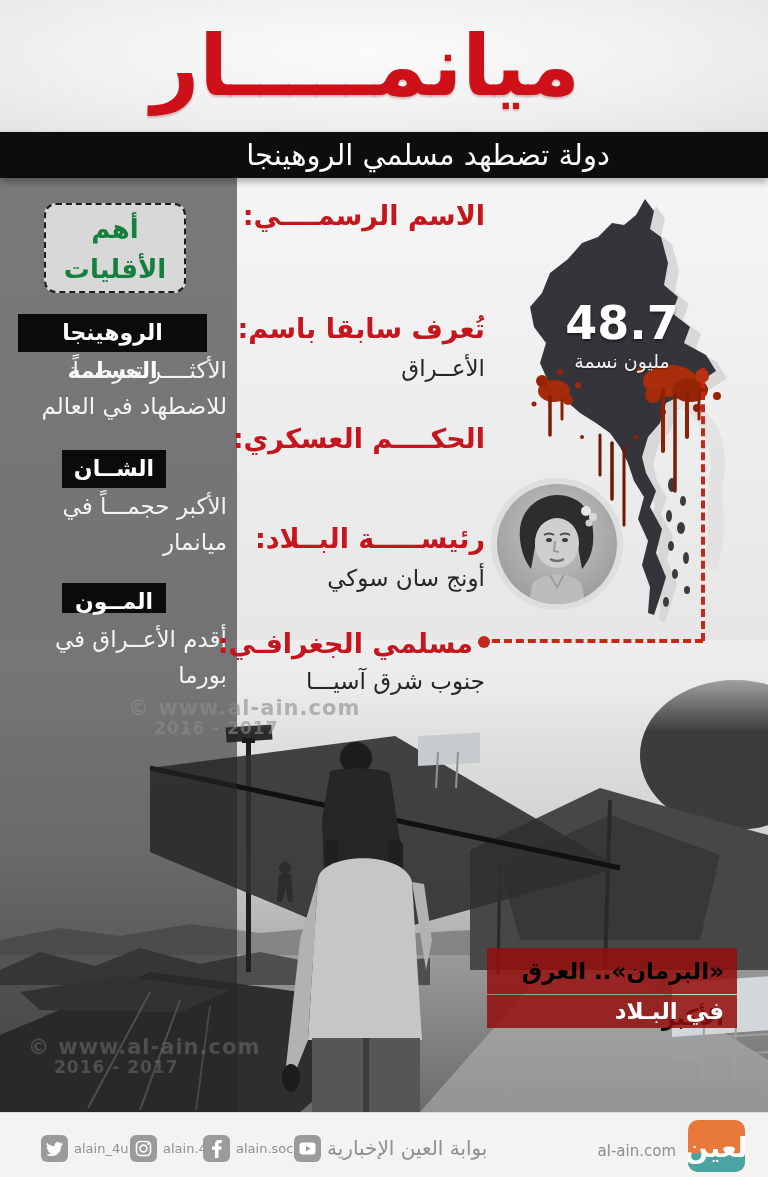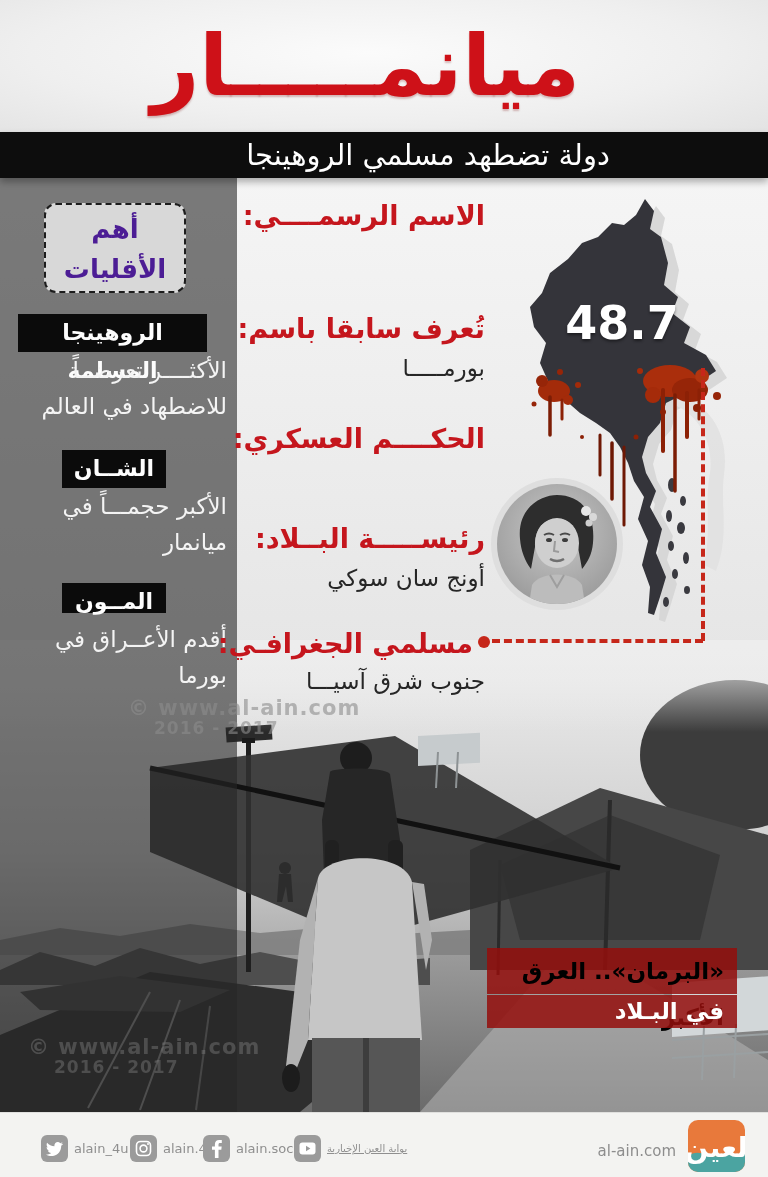--- a/index.html
+++ b/index.html
@@ -19,21 +19,21 @@
   .title{position:absolute;top:0;left:0;width:709px;height:132px;line-height:132px;
     text-align:center;padding-left:22px;box-sizing:border-box;direction:rtl;
     font-size:84px;font-weight:bold;color:#ce1118;text-shadow:0 2px 2px rgba(120,0,0,0.25);z-index:2;}
   .subtitle-bar{position:absolute;top:132px;left:0;width:768px;height:46px;background:#0d0d0d;
     box-shadow:0 4px 7px rgba(0,0,0,0.30);z-index:4;}
   .subtitle-bar .sub{display:block;width:100%;height:46px;line-height:46px;direction:rtl;
     text-align:center;padding-left:88px;box-sizing:border-box;color:#ffffff;font-size:29px;}
   
   .badge{position:absolute;left:44px;top:203px;width:142px;height:90px;z-index:5;
     background:#d8d8d8;border:2px dashed #1c1c1c;border-radius:12px;box-sizing:border-box;
-    text-align:center;color:#4c1d95;font-weight:bold;font-size:26px;line-height:40px;padding-top:4px;direction:rtl;}
+    text-align:center;color:#15803d;font-weight:bold;font-size:26px;line-height:40px;padding-top:4px;direction:rtl;}
   .slabel{position:absolute;z-index:5;background:#0b0b0b;color:#fdfdfd;font-weight:bold;
     font-size:22px;text-align:center;direction:rtl;}
   .slabel.b1{left:18px;top:314px;width:189px;height:38px;line-height:38px;}
   .slabel.b2{left:62px;top:450px;width:104px;height:38px;line-height:38px;}
   .slabel.b3{left:62px;top:583px;width:104px;height:30px;line-height:38px;}
   .sdesc{position:absolute;left:6px;width:221px;z-index:5;direction:rtl;text-align:right;
     color:#f4f4f4;font-size:23px;line-height:36px;}
   .sdesc.d1{top:352px;}
   .sdesc.d2{top:488px;}
   .sdesc.d3{top:621px;}
@@ -77,21 +77,21 @@
   .wm1{left:128px;top:697px;color:rgba(140,140,140,0.60);}
   .wm2{left:28px;top:1036px;color:rgba(125,125,125,0.45);}
   
   .footer{position:absolute;left:0;top:1112px;width:768px;height:65px;background:#f3f3f1;z-index:7;
     border-top:1px solid rgba(0,0,0,0.08);}
   .social-item{position:absolute;top:22px;display:flex;align-items:center;gap:6px;}
   .si-tw{left:41px;} .si-ig{left:130px;} .si-fb{left:203px;} .si-yt{left:294px;}
   .sicon{width:27px;height:27px;border-radius:6px;background:#9b9b9b;display:flex;
     align-items:center;justify-content:center;}
   .slabel2{color:#8f8f8f;font-size:13px;line-height:27px;white-space:nowrap;}
-  .slabel2.ar{direction:rtl;font-size:10px;text-decoration:underline;}
+  .slabel2.ar{direction:rtl;font-size:20px;}
   .site{position:absolute;right:92px;top:1142px;color:#8d8d8d;font-size:15px;z-index:8;}
   .logo{position:absolute;right:23px;top:1120px;z-index:8;}
 </style>
 </head>
 <body>
 
 <div class="poster">
 
   <div class="top-bg"></div>
   <div class="main-bg"></div>
@@ -190,21 +190,21 @@
     <div>ميانمار</div>
   </div>
   <div class="slabel b3">المــون</div>
   <div class="sdesc d3">
     <div>أقدم الأعــراق في</div>
     <div>بورما</div>
   </div>
 
   <div class="fact-h fh0">الاسم الرسمــــي:</div>
   <div class="fact-h fh1">تُعرف سابقا باسم:</div>
-  <div class="fact-v fv1">بورمـــــا</div>
+  <div class="fact-v fv1">الأعــراق</div>
   <div class="fact-h fh2">الحكــــم العسكري:</div>
   <div class="fact-h fh3">رئيســـــة البــلاد:</div>
   <div class="fact-v fv3">أونج سان سوكي</div>
   <div class="fact-h fh4">مسلمي الجغرافـي:</div>
   <div class="fact-v fv4">جنوب شرق آسيـــا</div>
 
   <svg class="map" viewBox="0 0 248 455" width="248" height="455">
     <g opacity="0.9">
       <path transform="translate(11,7)" fill="#d6d6d6" d="M116,30 L125,14 L134,26 L130,44 L141,52 L148,78 L144,100 L158,112 L152,128 L170,142 L164,158 L186,170 L196,186 L178,198 L166,194 L158,212 L146,218 L140,238 L128,252 L122,272 L126,288 L136,306 L130,322 L142,344 L136,368 L146,392 L140,412 L134,430 L128,428 L130,402 L122,380 L128,356 L118,334 L124,312 L114,296 L108,278 L100,262 L90,248 L76,238 L60,228 L44,214 L28,196 L20,178 L26,158 L14,142 L10,122 L22,108 L30,88 L48,74 L62,58 L78,52 L92,38 L104,40 Z"></path>
       <path fill="#e2e2e2" d="M160,210 C190,220 210,250 204,290 C200,320 210,350 196,386 L184,380 C192,344 184,318 190,288 C194,254 176,228 154,220 Z"></path>
@@ -245,20 +245,21 @@
       <line x1="92" y1="258" x2="92" y2="314" stroke="#6e1804" stroke-width="3.5" stroke-linecap="round"></line>
       <line x1="104" y1="262" x2="104" y2="340" stroke="#6e1804" stroke-width="3" stroke-linecap="round"></line>
       <line x1="80" y1="250" x2="80" y2="290" stroke="#6e1804" stroke-width="3" stroke-linecap="round"></line>
       <circle cx="62" cy="252" r="2" fill="#8c2106"></circle>
         <circle cx="116" cy="252" r="2.5" fill="#8c2106"></circle>
     </g>
   </svg>
 
   <div class="pop">
     <div class="num">48.7</div>
+    <div class="unit">مليون نسمة</div>
   </div>
 
   <div class="geo-dot"></div>
   <div class="dash-h"></div>
   <div class="dash-v"></div>
 
   <svg class="portrait" viewBox="0 0 134 134" width="134" height="134">
     <defs>
       <radialGradient id="pbg" cx="0.5" cy="0.4" r="0.8">
         <stop offset="0" stop-color="#c9c9c9"></stop>

